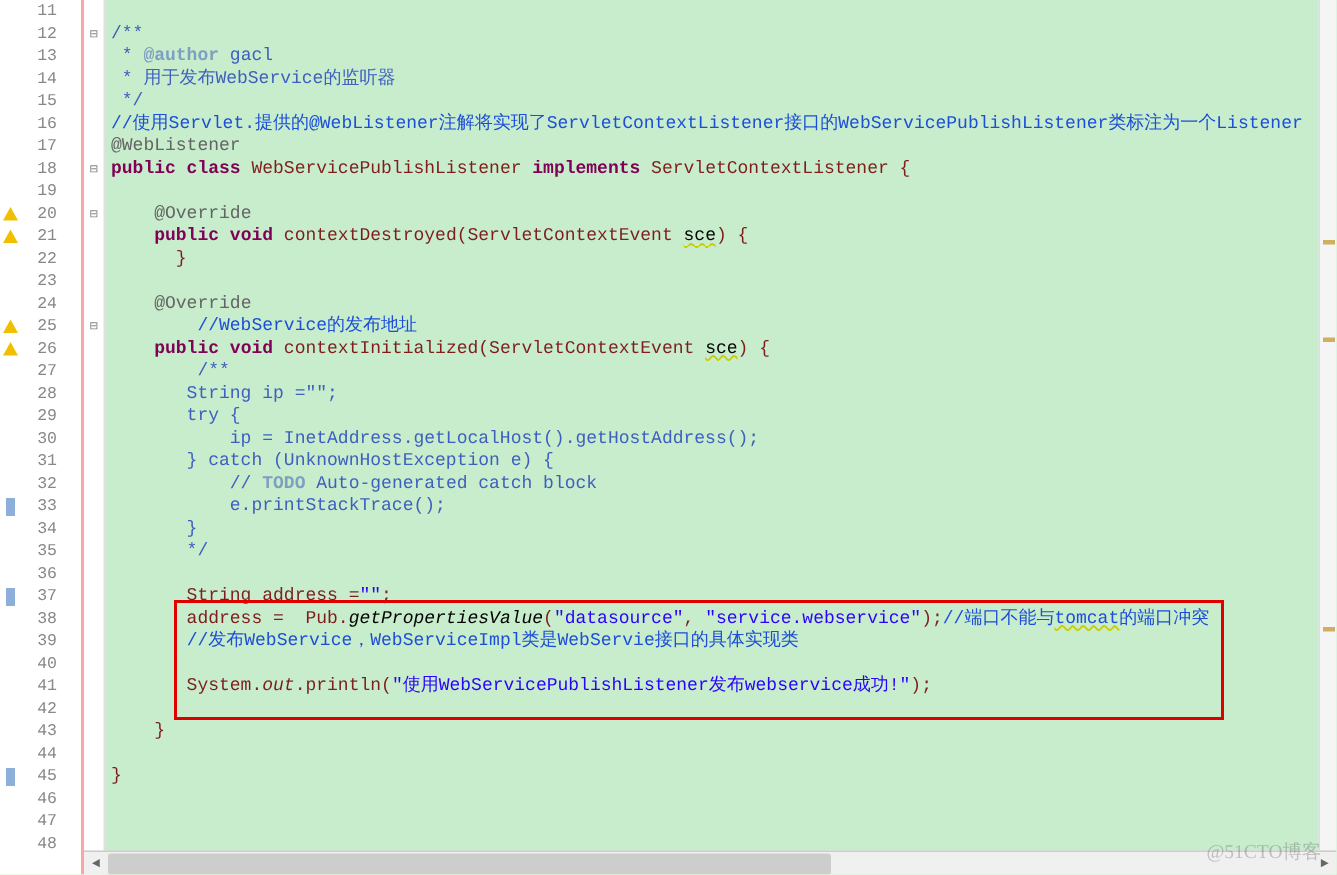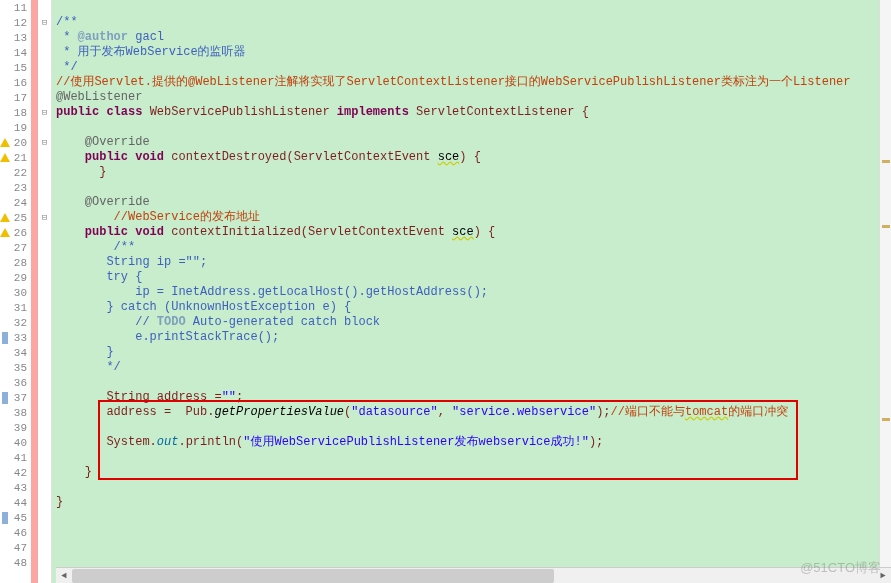--- a/index.html
+++ b/index.html
@@ -10,23 +10,23 @@
       width: 891px;
       height: 583px;
       overflow: hidden;
       position: relative;
     }
     .editor {
       display: flex;
       height: 100%;
     }
     .gutter {
-      width: 38px;
+      width: 56px;
       background: #fff;
-      border-right: 7px solid #fca5a5;
+      border-right: 2px solid #fca5a5;
       display: flex;
       flex-direction: column;
     }
     .line-row {
       display: flex;
       height: 15px;
       align-items: center;
     }
     .marker-col {
       width: 14px;
@@ -71,28 +71,28 @@
       position: absolute;
       border: 2px solid #e00000;
       left: 46px;
       top: 400px;
       width: 700px;
       height: 80px;
       pointer-events: none;
       z-index: 10;
     }
     .kw { color: #7f0055; font-weight: bold; }
-    .comment { color: #c2410c; }
+    .comment { color: #1d4ed8; }
     .doc-comment { color: #3f5fbf; }
     .doc-tag { color: #7f9fbf; font-weight: bold; }
     .str { color: #2a00ff; }
     .ann { color: #646464; }
     .cls { color: #7f1d1d; }
     .method-i { font-style: italic; color: #000; }
-    .field-i { font-style: italic; color: #0369a1; }
+    .field-i { font-style: italic; color: #7f1d1d; }
     .warn { text-decoration: underline wavy #cccc00; }
     .scrollbar-h {
       position: absolute;
       bottom: 0;
       left: 56px;
       right: 0;
       height: 16px;
       background: #f0f0f0;
       border-top: 1px solid #ccc;
       display: flex;
@@ -119,21 +119,21 @@
       height: 14px;
       background: #cdcdcd;
       border-radius: 2px;
     }
     .watermark {
       position: absolute;
       bottom: 6px;
       right: 10px;
       color: rgba(100,100,100,0.35);
       font-size: 13px;
-      font-family: Liberation Sans, sans-serif;
+      font-family: Liberation Serif, serif;
       z-index: 20;
     }
     .ruler {
       position: absolute;
       right: 0;
       top: 0;
       bottom: 16px;
       width: 12px;
       background: #f5f5f5;
       border-left: 1px solid #ddd;
@@ -386,20 +386,21 @@
       <div class="code-line"><span class="doc-comment">       try {</span></div>
       <div class="code-line"><span class="doc-comment">           ip = InetAddress.getLocalHost().getHostAddress();</span></div>
       <div class="code-line"><span class="doc-comment">       } catch (UnknownHostException e) {</span></div>
       <div class="code-line"><span class="doc-comment">           // </span><span class="doc-tag">TODO</span><span class="doc-comment"> Auto-generated catch block</span></div>
       <div class="code-line"><span class="doc-comment">           e.printStackTrace();</span></div>
       <div class="code-line"><span class="doc-comment">       }</span></div>
       <div class="code-line"><span class="doc-comment">       */</span></div>
       <div class="code-line"><span class="cls">       </span></div>
       <div class="code-line"><span class="cls">       String address =</span><span class="str">""</span><span class="cls">;</span></div>
       <div class="code-line"><span class="cls">       address =  Pub.</span><span class="method-i">getPropertiesValue</span><span class="cls">(</span><span class="str">"datasource"</span><span class="cls">, </span><span class="str">"service.webservice"</span><span class="cls">);</span><span class="comment">//端口不能与</span><span class="comment warn">tomcat</span><span class="comment">的端口冲突</span></div>
+      <div class="code-line"><span class="">       </span><span class="comment">//发布WebService，WebServiceImpl类是WebServie接口的具体实现类</span></div>
       <div class="code-line"><span class=""></span></div>
       <div class="code-line"><span class="cls">       System.</span><span class="field-i">out</span><span class="cls">.println(</span><span class="str">"使用WebServicePublishListener发布webservice成功!"</span><span class="cls">);</span></div>
       <div class="code-line"><span class=""></span></div>
       <div class="code-line"><span class="cls">    }</span></div>
       <div class="code-line"><span class=""></span></div>
       <div class="code-line"><span class="cls">}</span></div>
       <div class="code-line"><span class=""></span></div>
     </div>
 </div>
 

